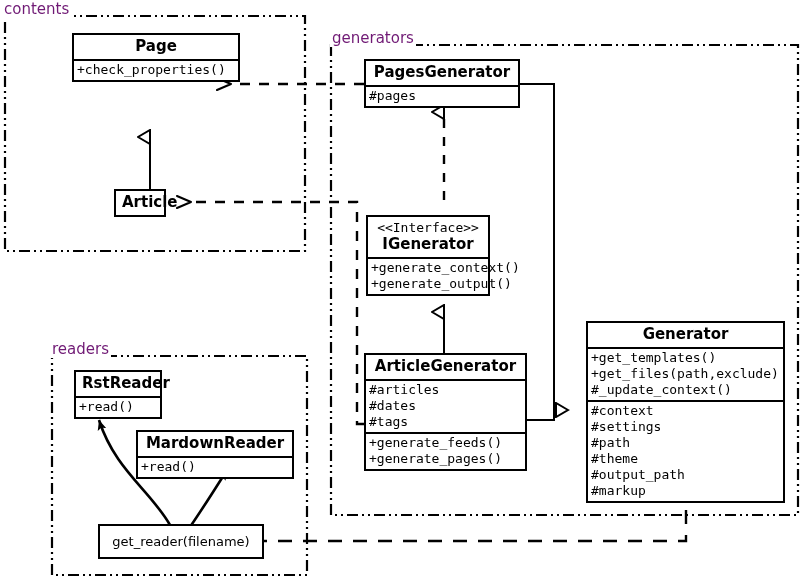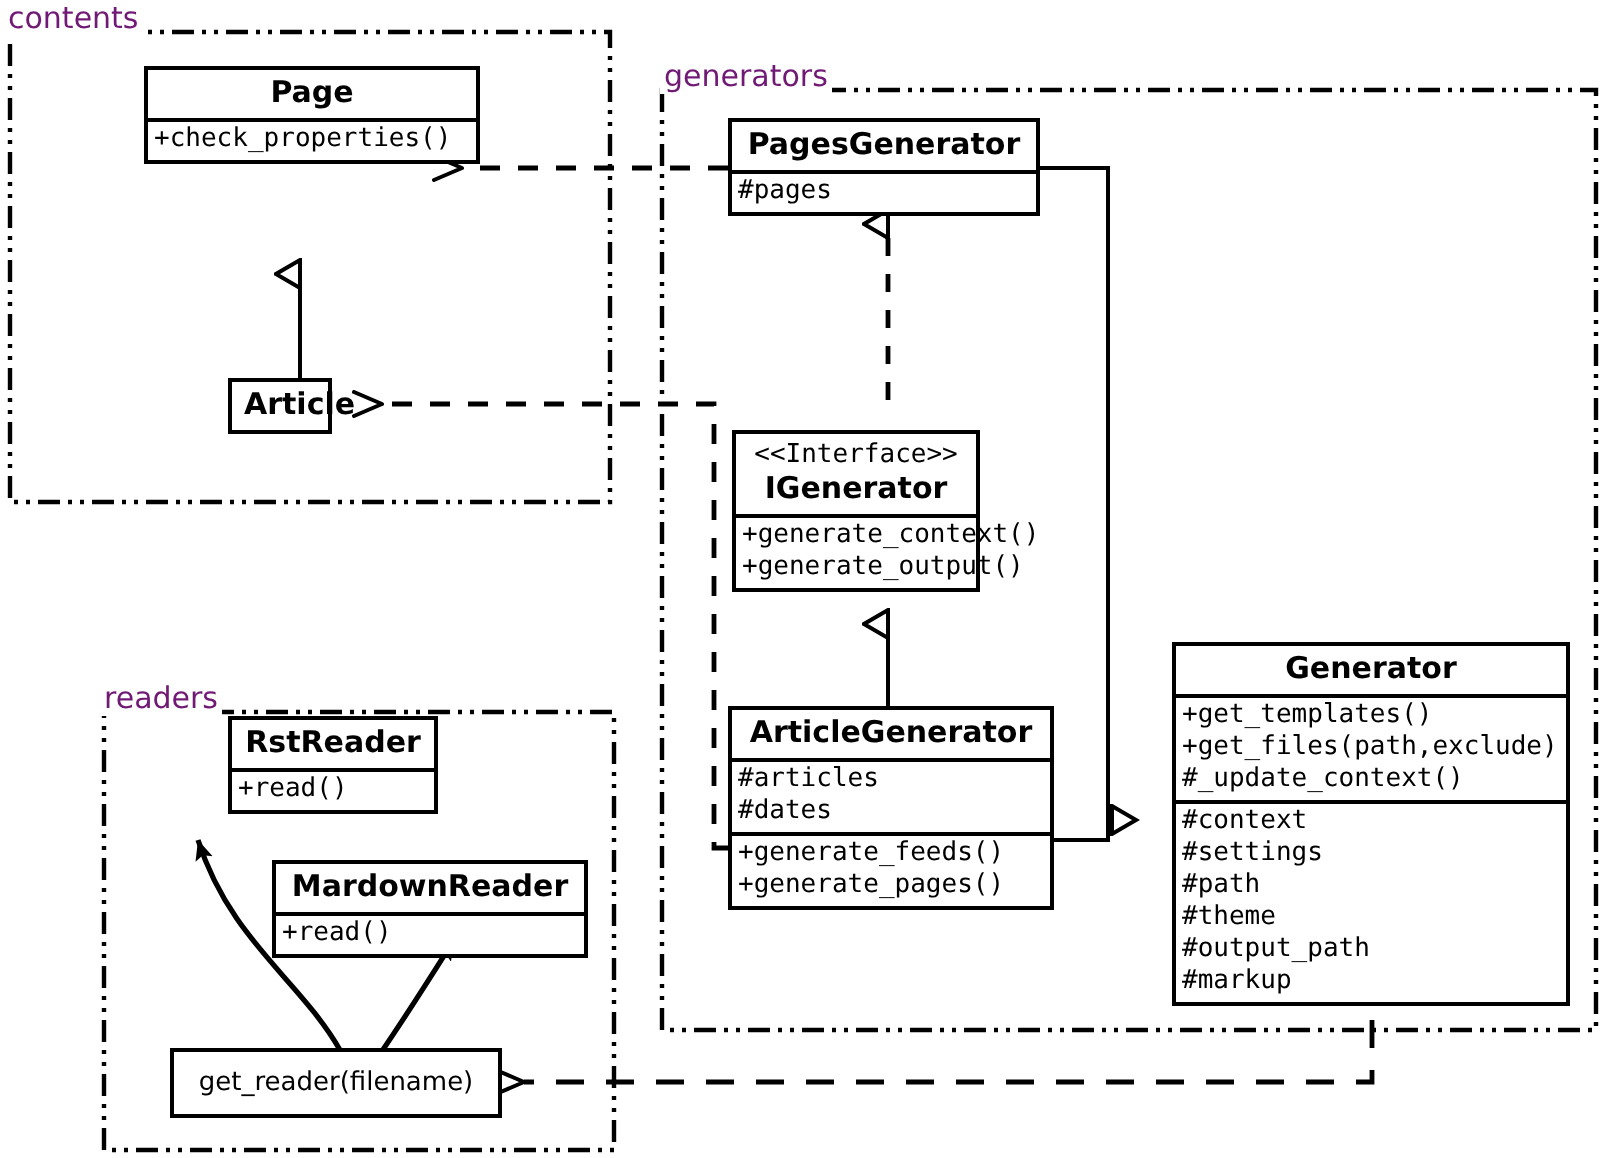--- a/index.html
+++ b/index.html
@@ -164,20 +164,21 @@
       <div class="uml-member">+generate_context()</div>
       <div class="uml-member">+generate_output()</div>
     </div>
   </div>
 
   <div class="uml-class" style="left:364px; top:353px; width:163px;">
     <div class="uml-name">ArticleGenerator</div>
     <div class="uml-compartment uml-sep">
       <div class="uml-member">#articles</div>
       <div class="uml-member">#dates</div>
+      <div class="uml-member">#tags</div>
     </div>
     <div class="uml-compartment uml-sep">
       <div class="uml-member">+generate_feeds()</div>
       <div class="uml-member">+generate_pages()</div>
     </div>
   </div>
 
   <div class="uml-class" style="left:586px; top:321px; width:199px;">
     <div class="uml-name">Generator</div>
     <div class="uml-compartment uml-sep">
@@ -188,31 +189,31 @@
     <div class="uml-compartment uml-sep">
       <div class="uml-member">#context</div>
       <div class="uml-member">#settings</div>
       <div class="uml-member">#path</div>
       <div class="uml-member">#theme</div>
       <div class="uml-member">#output_path</div>
       <div class="uml-member">#markup</div>
     </div>
   </div>
 
-  <div class="uml-class" style="left:74px; top:358px; width:105px;margin-left:40px;">
+  <div class="uml-class" style="left:74px; top:370px; width:88px;">
     <div class="uml-name">RstReader</div>
     <div class="uml-compartment uml-sep">
       <div class="uml-member">+read()</div>
     </div>
   </div>
 
   <div class="uml-class" style="left:136px; top:430px; width:158px;">
     <div class="uml-name">MardownReader</div>
     <div class="uml-compartment uml-sep">
       <div class="uml-member">+read()</div>
     </div>
   </div>
 
-  <div class="uml-simple" style="left:85px; top:524px; width:166px; height:35px;">
+  <div class="uml-simple" style="left:98px; top:524px; width:166px; height:35px;">
     <span>get_reader(filename)</span>
   </div>
 
 </div>
 
 </body></html>

